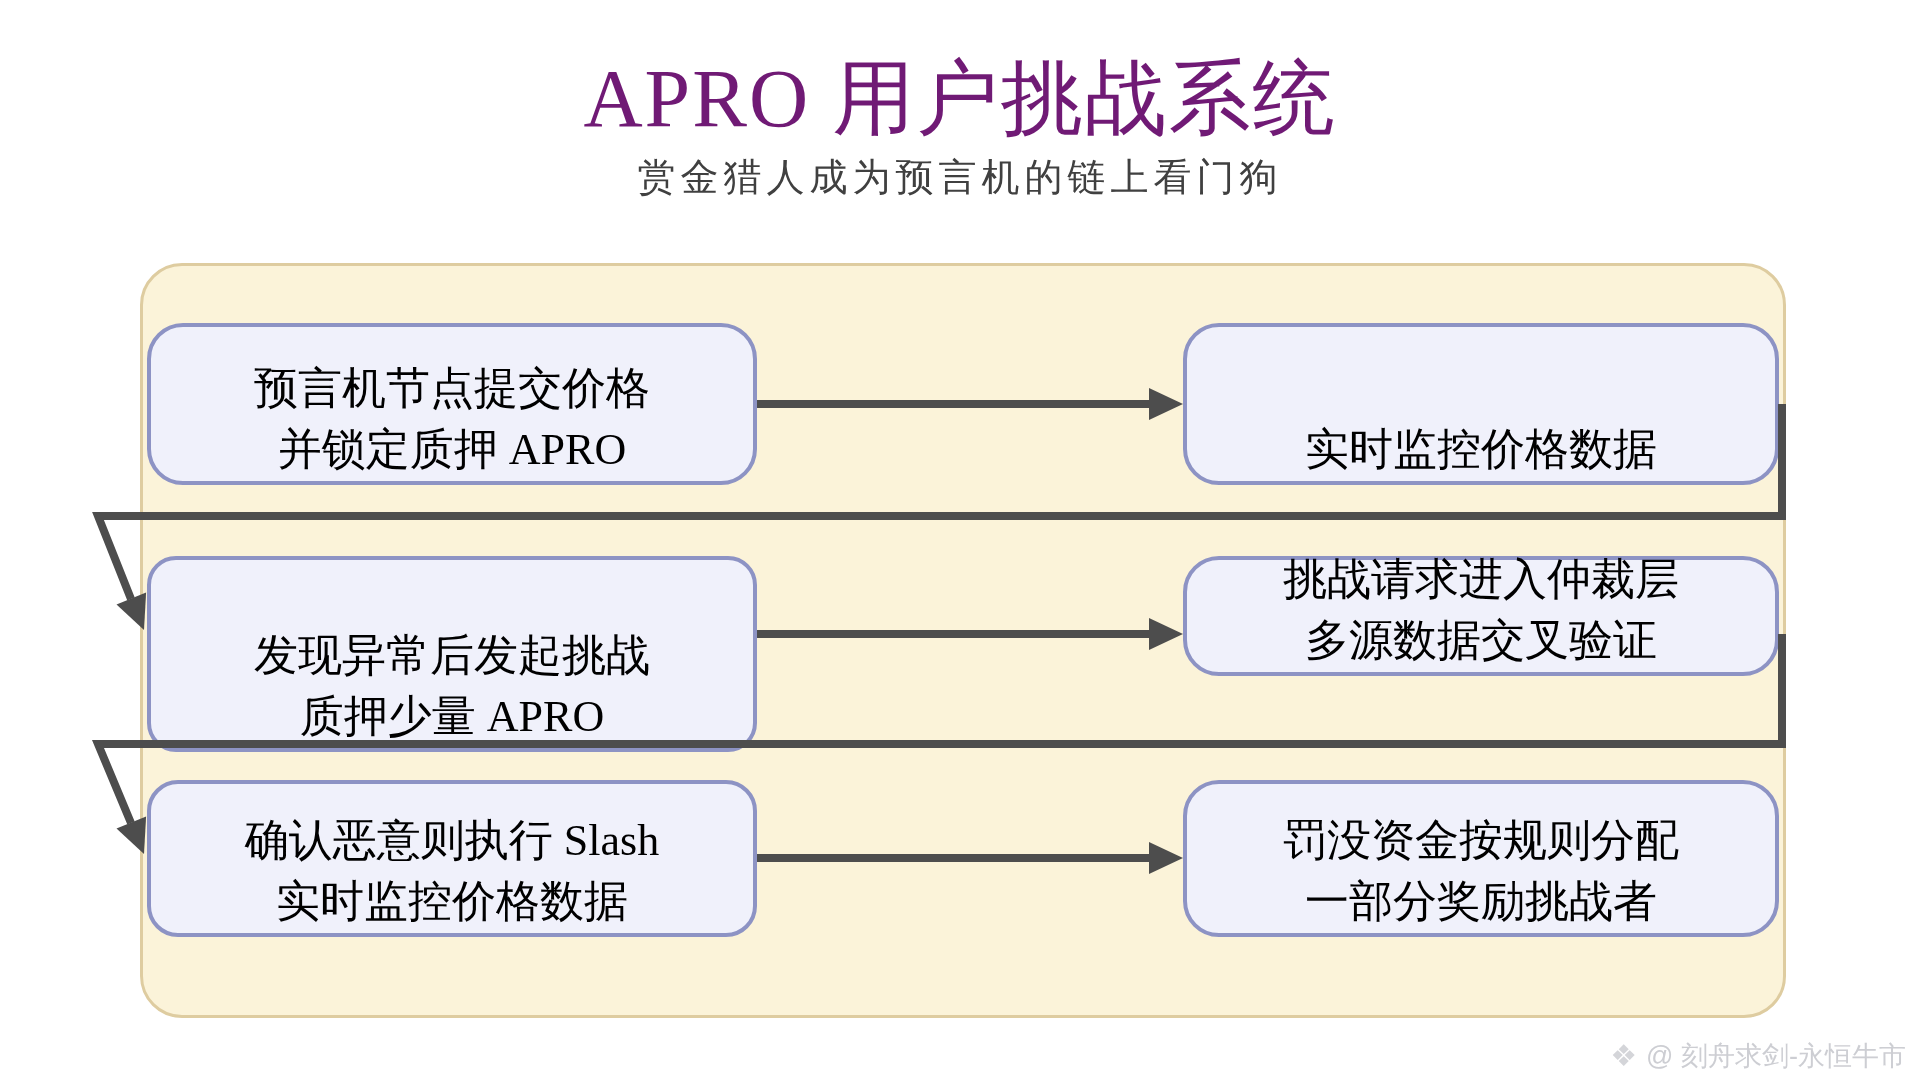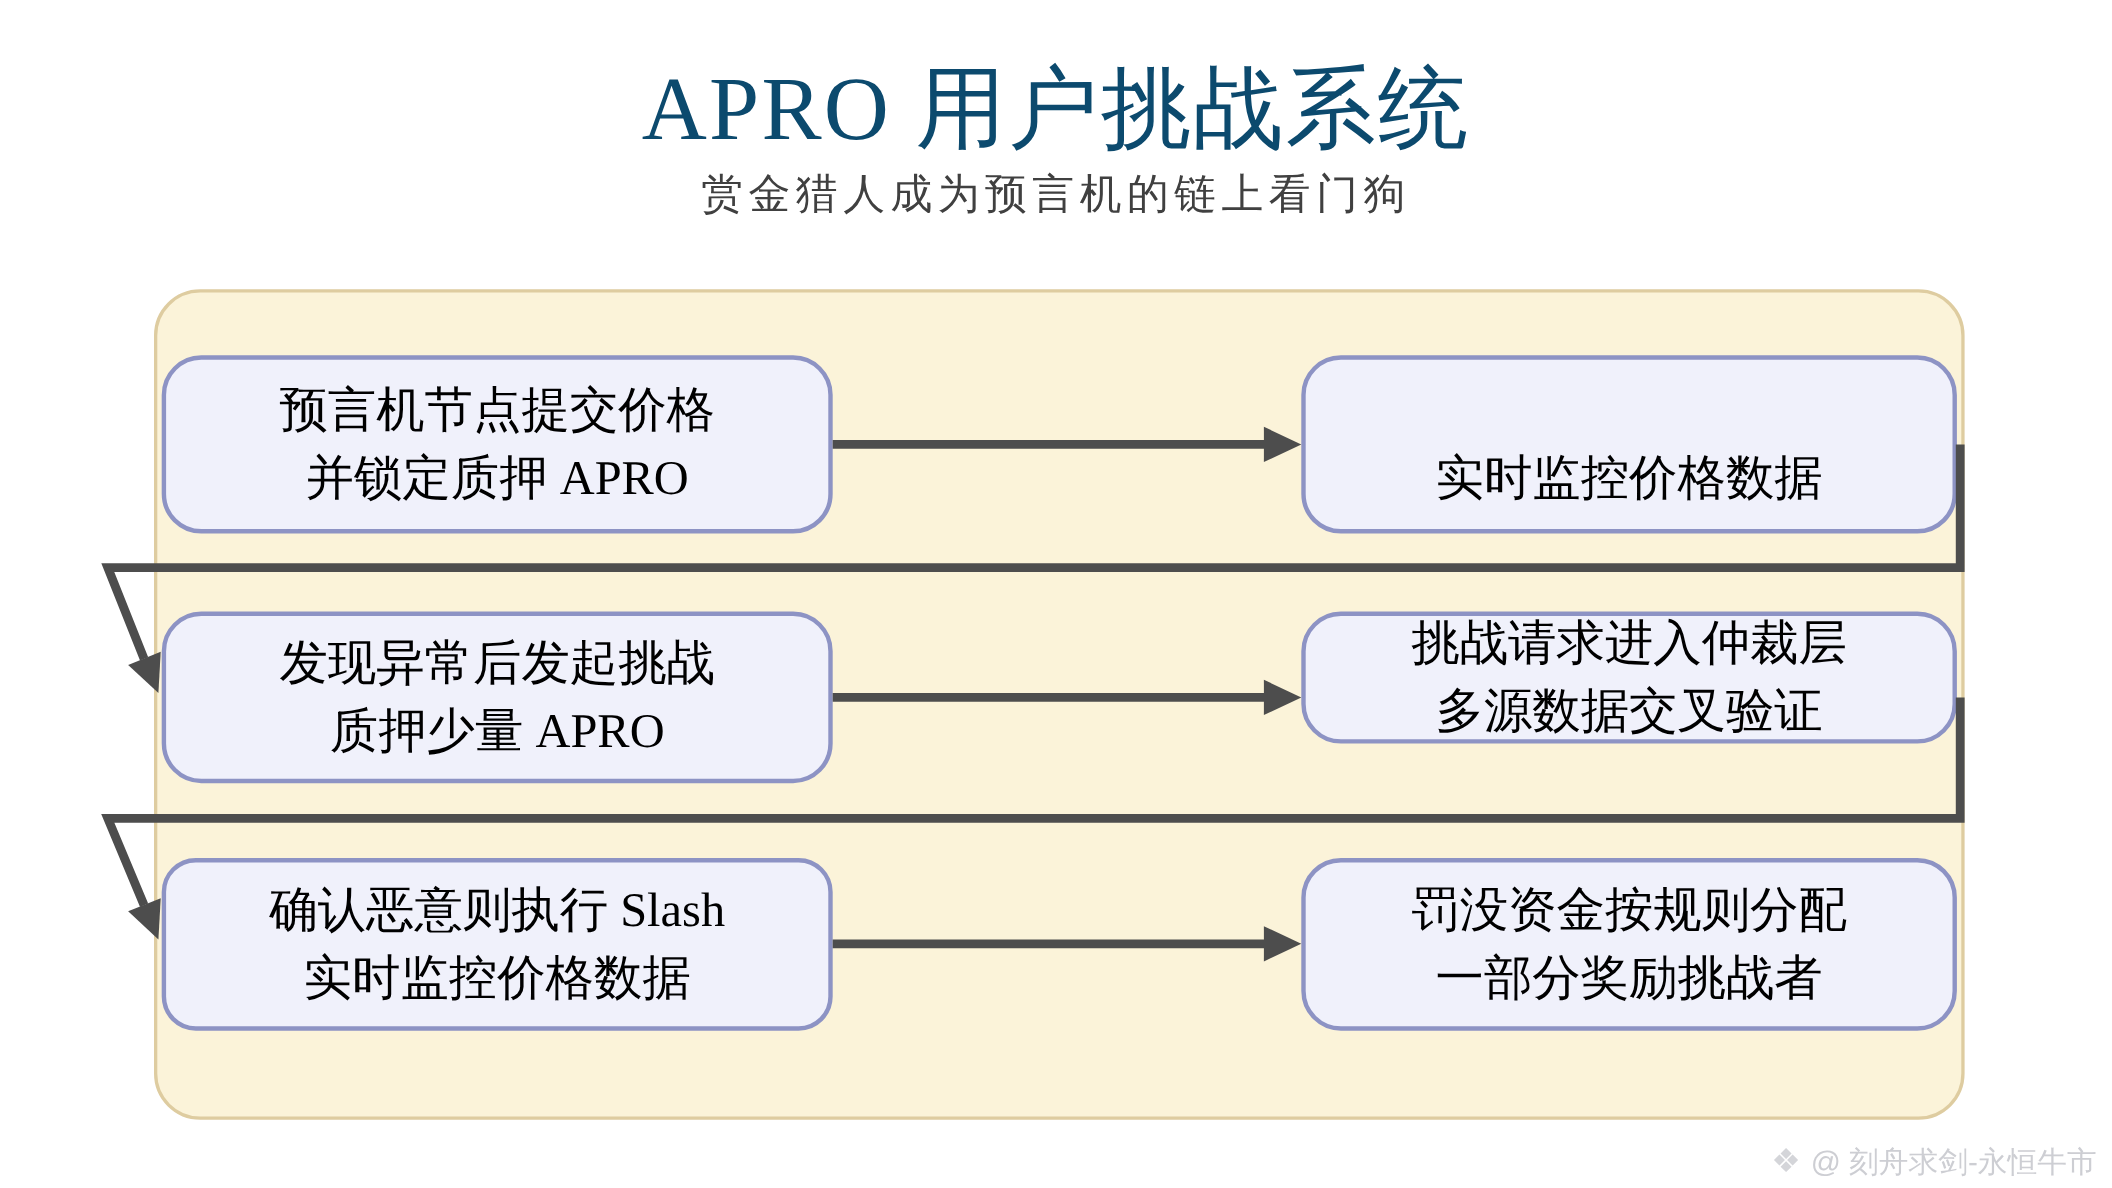--- a/index.html
+++ b/index.html
@@ -3,34 +3,34 @@
 <meta charset="utf-8">
 <title>APRO 用户挑战系统</title>
 <style>
   html,body{margin:0;padding:0;background:#ffffff;}
   .canvas{
     position:relative;width:1920px;height:1080px;background:#ffffff;
     font-family:"Liberation Serif","DejaVu Serif",serif;overflow:hidden;
   }
   .page-title{
     position:absolute;top:52px;left:0;width:1920px;text-align:center;
-    font-size:82px;font-weight:400;color:#0c4a6e;letter-spacing:2px;line-height:1.15;
+    font-size:82px;font-weight:400;color:#701a75;letter-spacing:2px;line-height:1.15;
     white-space:nowrap;
   }
   .page-subtitle{
     position:absolute;top:155px;left:0;width:1920px;text-align:center;
     font-size:38px;color:#404040;letter-spacing:5px;line-height:1.2;white-space:nowrap;
   }
   .panel{
     position:absolute;left:140px;top:263px;width:1646px;height:755px;
     background:#FBF3D9;border:3px solid #DECCA0;border-radius:42px;box-sizing:border-box;
   }
   .node{
     position:absolute;box-sizing:border-box;background:#F0F1FB;border:4px solid #8D93C4;
-    border-radius:36px;display:flex;align-items:center;justify-content:center;
+    border-radius:36px;display:flex;align-items:flex-end;justify-content:center;
     text-align:center;color:#000000;font-size:44px;line-height:1.4;white-space:nowrap;
   }
   .connectors{position:absolute;left:0;top:0;width:1920px;height:1080px;pointer-events:none;}
   .connectors path{fill:none;stroke:#4D4D4D;stroke-width:8;stroke-linejoin:miter;}
   .connectors line{stroke:#4D4D4D;stroke-width:8;}
   .connectors polygon{fill:#4D4D4D;stroke:none;}
   .watermark{
     position:absolute;top:1038px;right:14px;display:flex;align-items:center;gap:9px;
     color:#CDCED3;font-size:27px;font-family:"Liberation Sans","DejaVu Sans",sans-serif;
     white-space:nowrap;
@@ -54,21 +54,21 @@
     </div>
   </div>
 
   <div class="node" style="left:1183px;top:323px;width:596px;height:162px;">
     <div>
       <br>
       <span>实时监控价格数据</span>
     </div>
   </div>
 
-  <div class="node" style="left:147px;top:556px;width:610px;height:156px;">
+  <div class="node" style="left:147px;top:556px;width:610px;height:196px;border-radius:29px;">
     <div>
       <span>发现异常后发起挑战</span><br>
       <span>质押少量 APRO</span>
     </div>
   </div>
 
   <div class="node" style="left:1183px;top:556px;width:596px;height:120px;">
     <div>
       <span>挑战请求进入仲裁层</span><br>
       <span>多源数据交叉验证</span>

